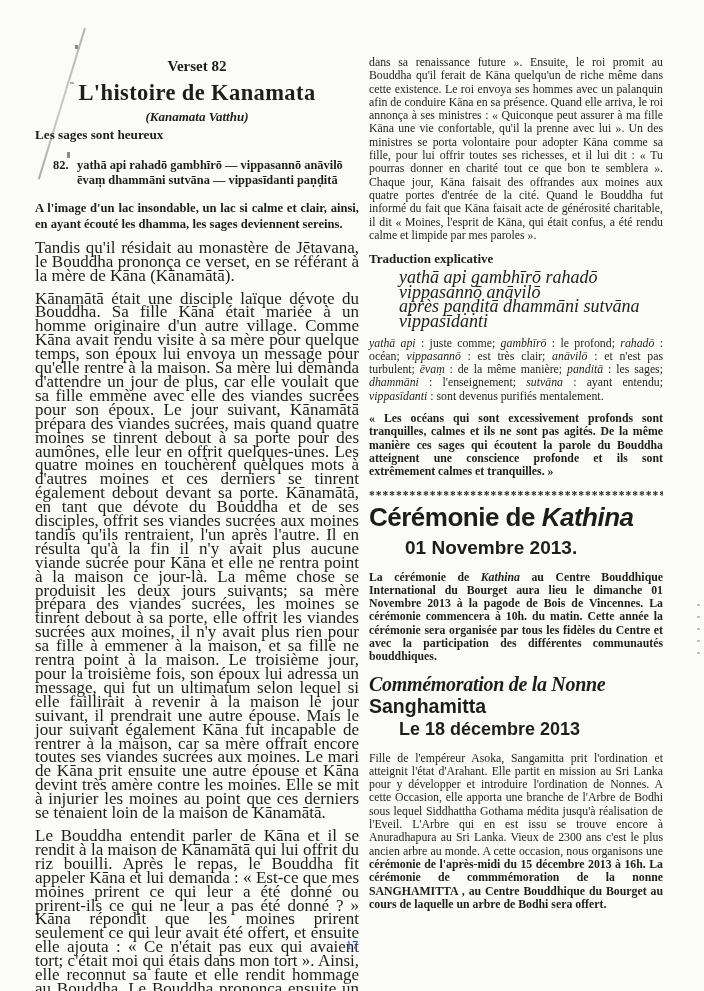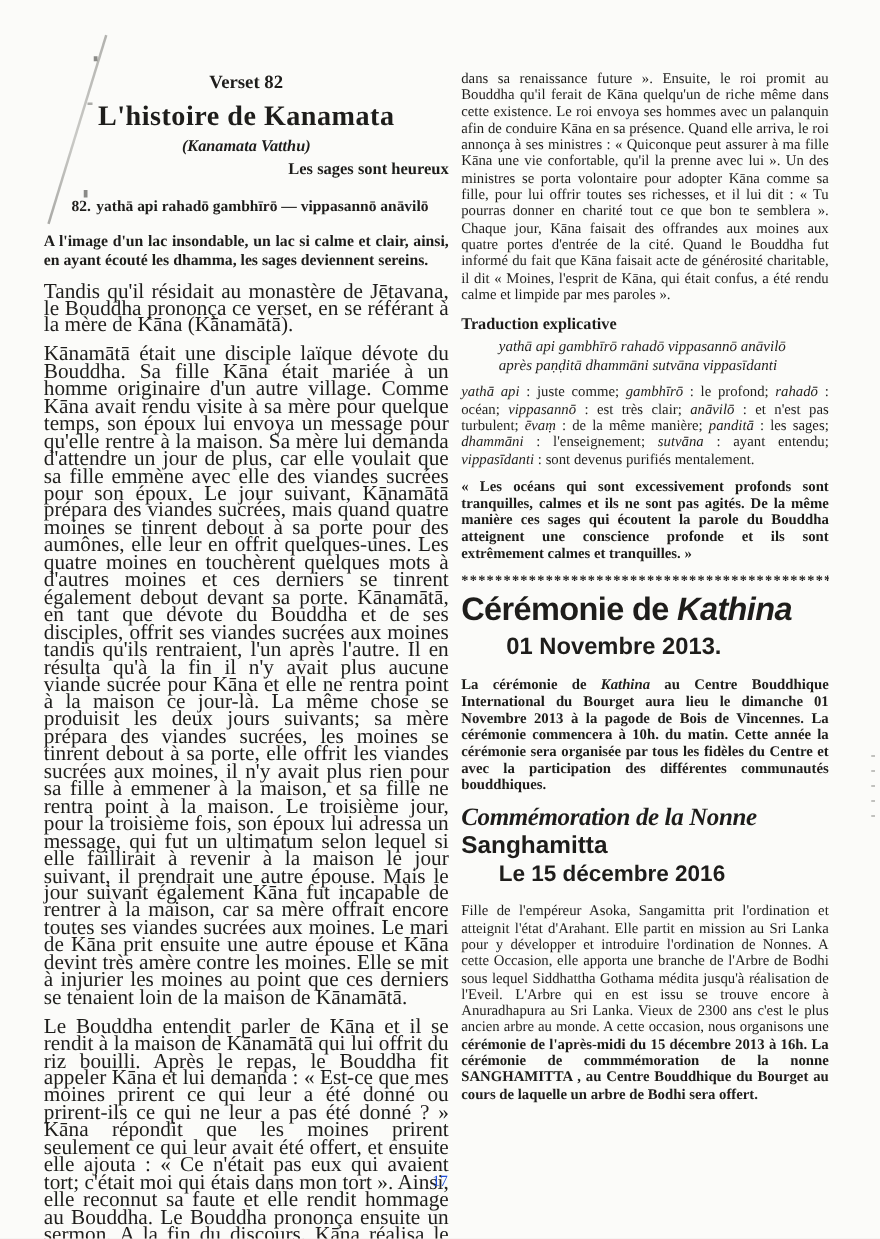--- a/index.html
+++ b/index.html
@@ -13,33 +13,33 @@
   .columns {
     position:absolute; left:35px; top:56px; display:flex; gap:10px;
   }
   .col-left  { width:324px; }
   .col-right { width:294px; }
 
   
   .verse-label { text-align:center; font-weight:bold; font-size:15px; margin:2px 0 5px; }
   .story-title { text-align:center; font-weight:bold; font-size:22.5px; letter-spacing:.4px; margin:0 0 3px; }
   .story-subtitle { text-align:center; font-weight:bold; font-style:italic; font-size:13px; margin:0 0 2px; }
-  .story-tagline { text-align:right; font-weight:bold; font-size:13.2px; margin:0 0 15px; }
+  .story-tagline { text-align:left; font-weight:bold; font-size:13.2px; margin:0 0 15px; }
   .verse { display:flex; font-weight:bold; font-size:12.4px; line-height:15.2px; margin:0 0 13px; }
-  .verse-num { flex:0 0 42px; padding-left:18px;text-align:center; }
+  .verse-num { flex:0 0 42px; padding-left:18px; }
   .verse-lines { flex:1; }
 
   
   p { margin:0 0 9px; text-align:justify; font-size:17px; line-height:13.9px; }
   p.lead { font-weight:bold; font-size:12.6px; line-height:15.2px; }
   .col-right p { font-size:11.8px; line-height:13.3px; }
 
   
   .trad-heading { font-weight:bold; font-size:13px; margin:3px 0 3px; }
-  .pali-line { font-style:italic; font-size:12px; line-height:14.6px; margin-left:30px; }
+  .pali-line { font-style:italic; font-size:18px; line-height:14.6px; margin-left:30px; }
   .vocab { margin-top:8px; }
   .ocean-quote { font-weight:bold; font-size:12.2px; line-height:14px; }
   .asterisks { font-size:11.5px; letter-spacing:1px; white-space:nowrap; overflow:hidden; margin:10px 0 2px; font-weight:bold; }
   .k-title { font-family:"Liberation Sans", sans-serif; font-weight:bold; font-size:26px; line-height:28px; margin:0 0 6px; letter-spacing:-0.5px; }
   .k-title .it { font-style:italic; }
   .k-date { font-family:"Liberation Sans", sans-serif; font-weight:bold; font-size:19px; margin:0 0 12px 36px; }
   .k-body { font-weight:bold; font-size:12.6px; line-height:14.6px; }
   .s-h1 { font-family:Liberation Serif, serif; font-weight:bold; font-style:italic; font-size:20px; line-height:22px; margin:8px 0 0; letter-spacing:-0.3px; }
   .s-h2 { font-family:"Liberation Sans", sans-serif; font-weight:bold; font-size:19.5px; line-height:22px; margin:0; }
   .s-date { font-family:"Liberation Sans", sans-serif; font-weight:bold; font-size:18px; margin:2px 0 12px 30px; }
@@ -82,20 +82,21 @@
     <div class="col-left">
       <div class="verse-label">Verset 82</div>
       <div class="story-title">L'histoire de Kanamata</div>
       <div class="story-subtitle">(Kanamata Vatthu)</div>
       <div class="story-tagline">Les sages sont heureux</div>
 
       <div class="verse">
         <span class="verse-num">82.</span>
         <span class="verse-lines">
           <span style="display:block">yathā api rahadō gambhīrō — vippasannō anāvilō</span>
+          <span style="display:block">ēvaṃ dhammāni sutvāna — vippasīdanti paṇḍitā</span>
         </span>
       </div>
 
       <p class="lead">A l'image d'un lac insondable, un lac si calme et clair, ainsi, en ayant écouté les dhamma, les sages deviennent sereins.</p>
       <p>Tandis qu'il résidait au monastère de Jētavana, le Bouddha prononça ce verset, en se référant à la mère de Kāna (Kānamātā).</p>
       <p>Kānamātā était une disciple laïque dévote du Bouddha. Sa fille Kāna était mariée à un homme originaire d'un autre village. Comme Kāna avait rendu visite à sa mère pour quelque temps, son époux lui envoya un message pour qu'elle rentre à la maison. Sa mère lui demanda d'attendre un jour de plus, car elle voulait que sa fille emmène avec elle des viandes sucrées pour son époux. Le jour suivant, Kānamātā prépara des viandes sucrées, mais quand quatre moines se tinrent debout à sa porte pour des aumônes, elle leur en offrit quelques-unes. Les quatre moines en touchèrent quelques mots à d'autres moines et ces derniers se tinrent également debout devant sa porte. Kānamātā, en tant que dévote du Bouddha et de ses disciples, offrit ses viandes sucrées aux moines tandis qu'ils rentraient, l'un après l'autre. Il en résulta qu'à la fin il n'y avait plus aucune viande sucrée pour Kāna et elle ne rentra point à la maison ce jour-là. La même chose se produisit les deux jours suivants; sa mère prépara des viandes sucrées, les moines se tinrent debout à sa porte, elle offrit les viandes sucrées aux moines, il n'y avait plus rien pour sa fille à emmener à la maison, et sa fille ne rentra point à la maison. Le troisième jour, pour la troisième fois, son époux lui adressa un message, qui fut un ultimatum selon lequel si elle faillirait à revenir à la maison le jour suivant, il prendrait une autre épouse. Mais le jour suivant également Kāna fut incapable de rentrer à la maison, car sa mère offrait encore toutes ses viandes sucrées aux moines. Le mari de Kāna prit ensuite une autre épouse et Kāna devint très amère contre les moines. Elle se mit à injurier les moines au point que ces derniers se tenaient loin de la maison de Kānamātā.</p>
       <p>Le Bouddha entendit parler de Kāna et il se rendit à la maison de Kānamātā qui lui offrit du riz bouilli. Après le repas, le Bouddha fit appeler Kāna et lui demanda : « Est-ce que mes moines prirent ce qui leur a été donné ou prirent-ils ce qui ne leur a pas été donné ? » Kāna répondit que les moines prirent seulement ce qui leur avait été offert, et ensuite elle ajouta : « Ce n'était pas eux qui avaient tort; c'était moi qui étais dans mon tort ». Ainsi, elle reconnut sa faute et elle rendit hommage au Bouddha. Le Bouddha prononça ensuite un sermon. A la fin du discours, Kāna réalisa le fruit Sōtāpatti. Sur le chemin retour conduisant au monastère, le Bouddha rencontra le roi Pasēnadi de Kōsala. En étant informé au sujet de Kāna et son attitude amère vis-à-vis des moines, le roi Pasēnadi demanda au Bouddha si oui ou non il avait été capable de lui enseigner le Dhamma et de lui faire contempler la vérité (Dhamma). Le Bouddha répondit « Oui, je lui ai enseigné le Dhamma, et je lui ai permis d'accéder à la richesse</p>
     </div>
 
     <div class="col-right">
@@ -112,20 +113,20 @@
       <div class="asterisks">********************************************</div>
 
       <div class="k-title">
         <span>Cérémonie de </span><span class="it">Kathina</span>
       </div>
       <div class="k-date">01 Novembre 2013.</div>
       <p class="k-body"><span class="seg-b">La cérémonie de </span><span class="seg-bi">Kathina</span><span class="seg-b"> au Centre Bouddhique International du Bourget aura lieu le dimanche 01 Novembre 2013 à la pagode de Bois de Vincennes. La cérémonie commencera à 10h. du matin. Cette année la cérémonie sera organisée par tous les fidèles du Centre et avec la participation des différentes communautés bouddhiques.</span></p>
 
       <div class="s-h1">Commémoration de la Nonne</div>
       <div class="s-h2">Sanghamitta</div>
-      <div class="s-date">Le 15 décembre 2016</div>
+      <div class="s-date">Le 18 décembre 2013</div>
       <p class="s-body"><span class="seg-n">Fille de l'empéreur Asoka, Sangamitta prit l'ordination et atteignit l'état d'Arahant. Elle partit en mission au Sri Lanka pour y développer et introduire l'ordination de Nonnes. A cette Occasion, elle apporta une branche de l'Arbre de Bodhi sous lequel Siddhattha Gothama médita jusqu'à réalisation de l'Eveil. L'Arbre qui en est issu se trouve encore à Anuradhapura au Sri Lanka. Vieux de 2300 ans c'est le plus ancien arbre au monde. A cette occasion, nous organisons une </span><span class="seg-b">cérémonie de l'après-midi du 15 décembre 2013 à 16h. La cérémonie de commmémoration de la nonne SANGHAMITTA , au Centre Bouddhique du Bourget au cours de laquelle un arbre de Bodhi sera offert.</span></p>
     </div>
 
   </div>
 
   <div class="page-number">17</div>
 </div>
 
 </body></html>

